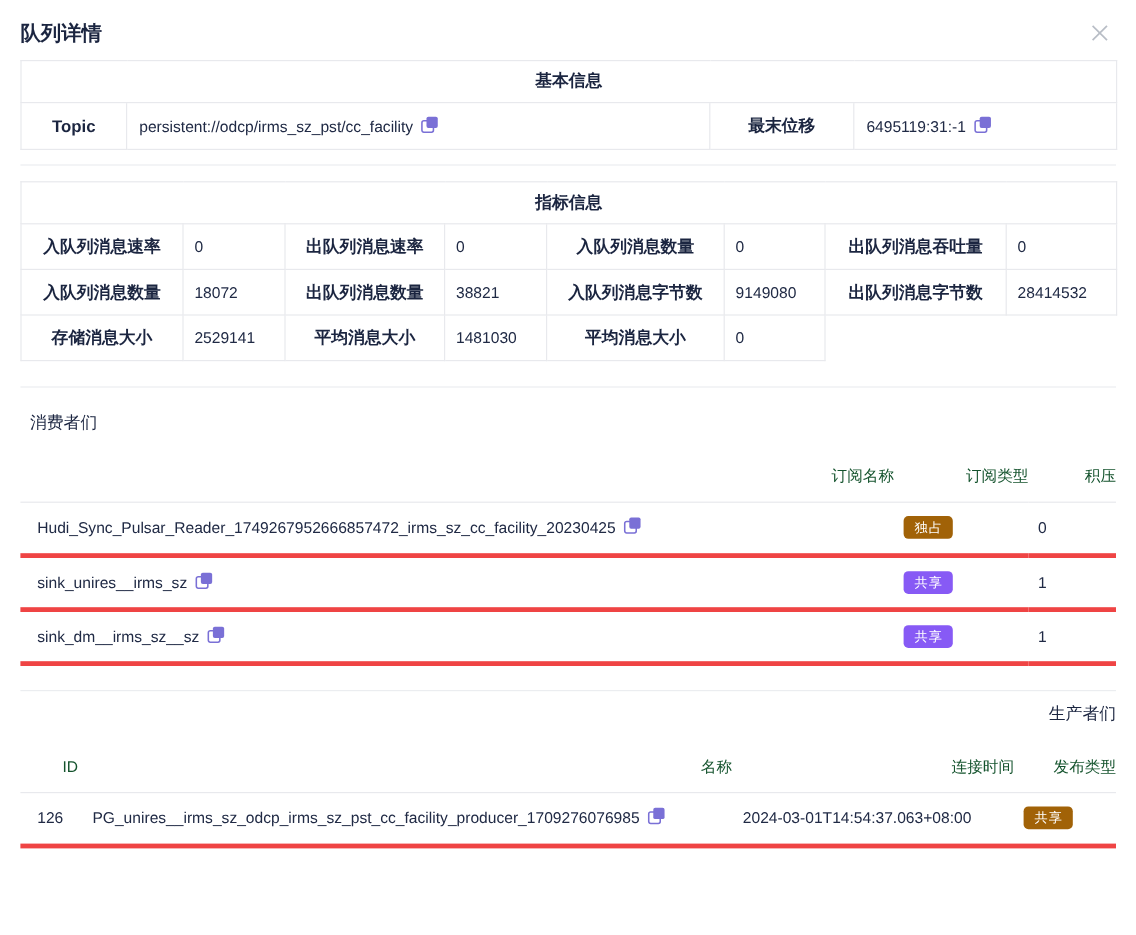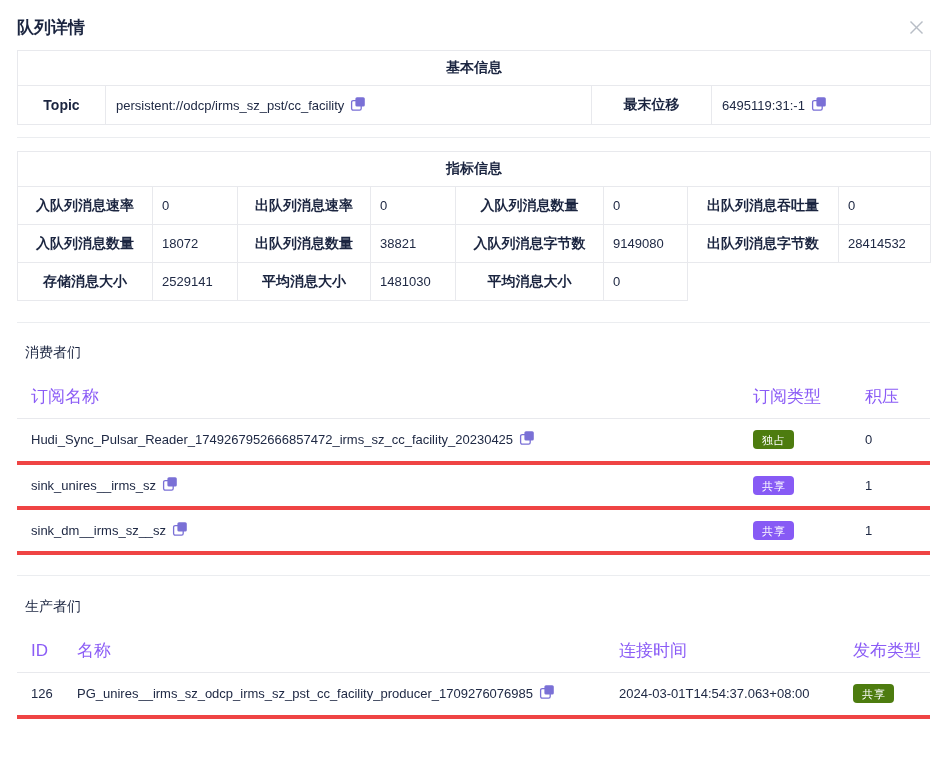--- a/index.html
+++ b/index.html
@@ -39,37 +39,37 @@
   .rule { border-top: 1px solid #ebedf0; width: 913px; }
   .rule-1 { margin-top: 12px; }
   .metrics-wrap { margin-top: 13px; }
   .rule-2 { margin-top: 21px; }
 
   .section-title { font-size: 14px; color: #1b2540; margin-top: 20px; height: 18px; line-height: 18px; padding-left: 8px; }
 
   
   table.list { border-collapse: collapse; width: 913px; table-layout: fixed; margin-top: 15px; }
   table.list th {
-    text-align: left; font-size: 17px; font-weight: 500; color: #8b5cf6;
+    text-align: right; font-size: 13px; font-weight: 500; color: #14532d;
     height: 42px; border-bottom: 1px solid #e8e9ed; vertical-align: middle;
   }
   table.list td {
     font-size: 13px; height: 45px; border-bottom: 4px solid #ef4444; vertical-align: middle;
     color: #202a45; white-space: nowrap; overflow: hidden;
   }
   .pad14 { padding-left: 14px; }
   .pad12 { padding-left: 12px; }
   .pad9  { padding-left: 9px;  }
   .pad8  { padding-left: 8px;  }
 
   .badge {
     display: inline-block; font-size: 11px; color: #fff; letter-spacing: 1px;
     padding: 4px 8px 3px 9px; border-radius: 4px; line-height: 12px;
   }
-  .badge-pink   { background: #4d7c0f; }
+  .badge-pink   { background: #a16207; }
   .badge-purple { background: #875af5; }
 
   .copy-icon { display: inline-block; vertical-align: -3px; margin-left: 6px; cursor: pointer; }
 
   .name-cell { display: flex; align-items: center; }
   .prod-id { font-size: 12px; }
 </style>
 </head>
 <body>
 
@@ -234,21 +234,21 @@
         </span>
       </td>
       <td class="pad8"><span class="badge badge-purple">共享</span></td>
       <td class="pad8">1</td>
     </tr>
   </tbody>
     </table>
 
   <div class="rule" style="margin-top:20px;"></div>
 
-  <div class="section-title" style="margin-top:21px;">生产者们</div>
+  <div class="section-title" style="margin-top:9px;text-align:right;">生产者们</div>
 
   <table class="list">
     <colgroup>
         <col style="width:48px">
         <col style="width:545px">
         <col style="width:235px">
         <col style="width:85px">
       </colgroup>
     <tbody>
         <tr>

